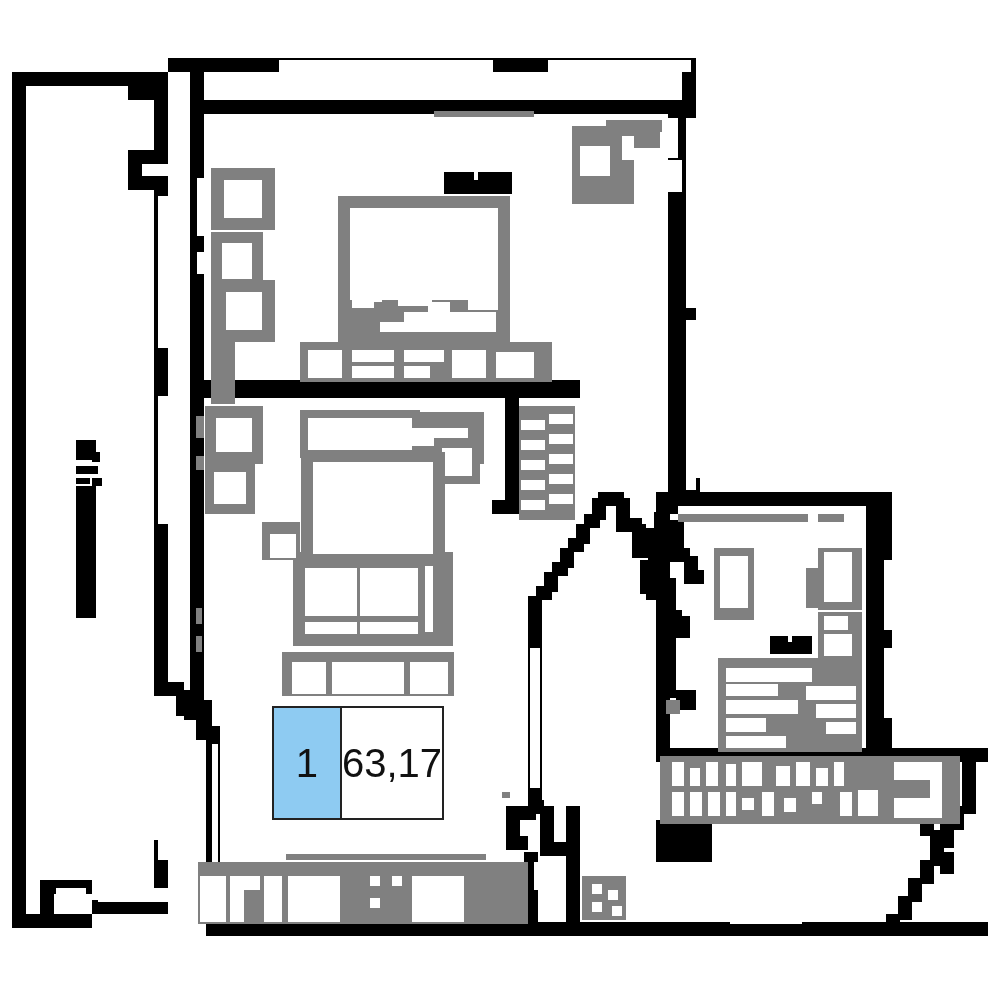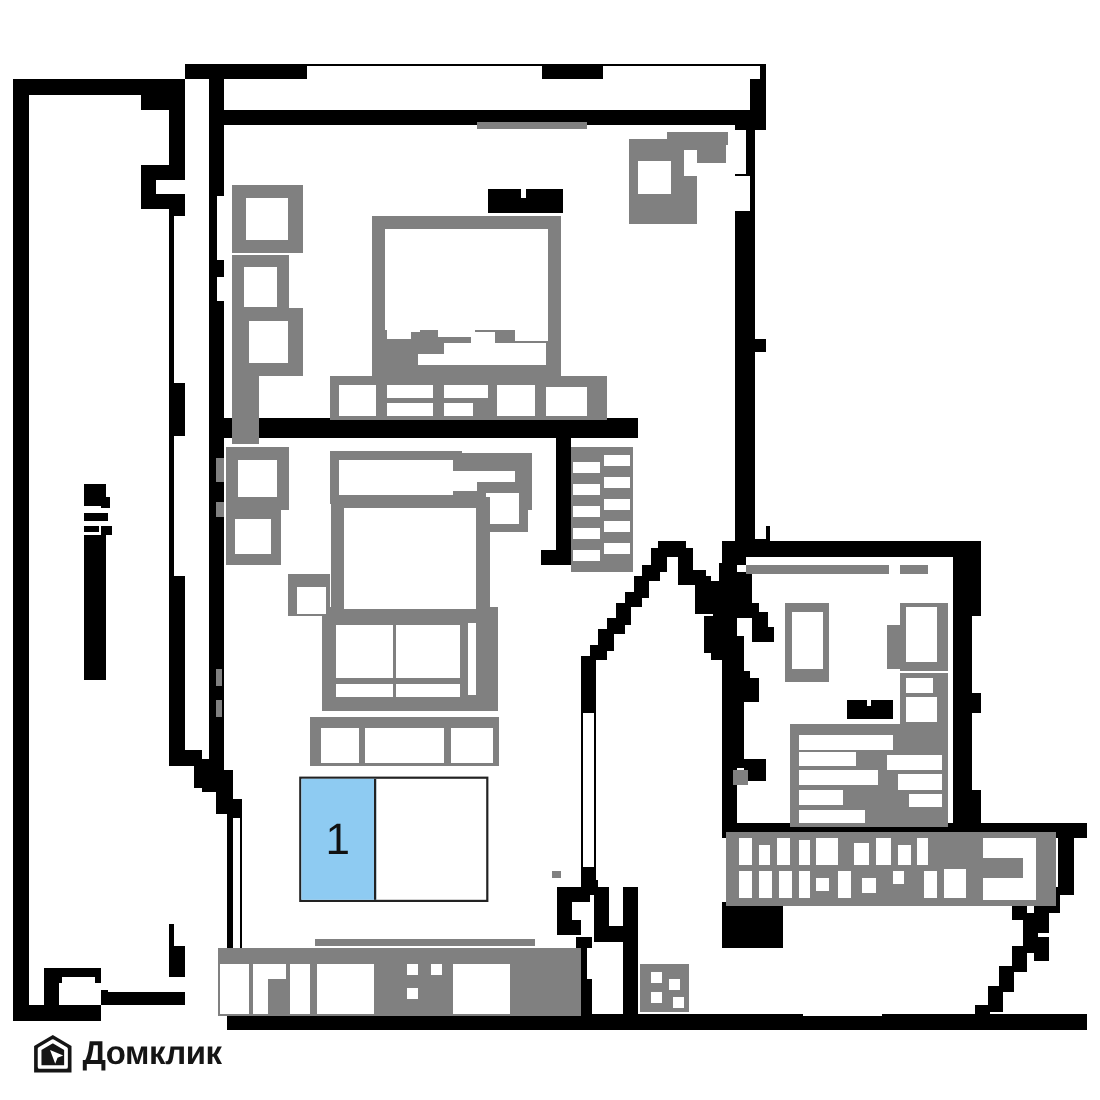--- a/index.html
+++ b/index.html
@@ -492,24 +492,17 @@
       <rect x="196" y="636" width="6" height="16"></rect>
       <rect x="502" y="792" width="8" height="6"></rect>
       <rect x="666" y="700" width="14" height="14"></rect>
       <rect x="1062" y="0" width="0" height="0"></rect>
     </g>
 
   </svg>
 
   <div class="area-badge">
     <div class="rooms-cell">1</div>
+    <div class="area-cell">63,17</div>
   </div>
 
-  <div class="logo">
-    <svg class="logo-mark" viewBox="0 0 40 40">
-      <path d="M20 3 L37 13 L37 37 L3 37 L3 13 Z" fill="#151515"></path>
-      <path d="M20 8.5 L32 15.5 L32 32 L8 32 L8 15.5 Z" fill="none" stroke="#ffffff" stroke-width="3.4" stroke-linejoin="round"></path>
-      <path d="M17.5 16.5 L29.5 21.5 L24.3 23.6 L22.2 29 Z" fill="#ffffff"></path>
-    </svg>
-    <div class="logo-text">Домклик</div>
-  </div>
 
 </div>
 
 </body></html>

